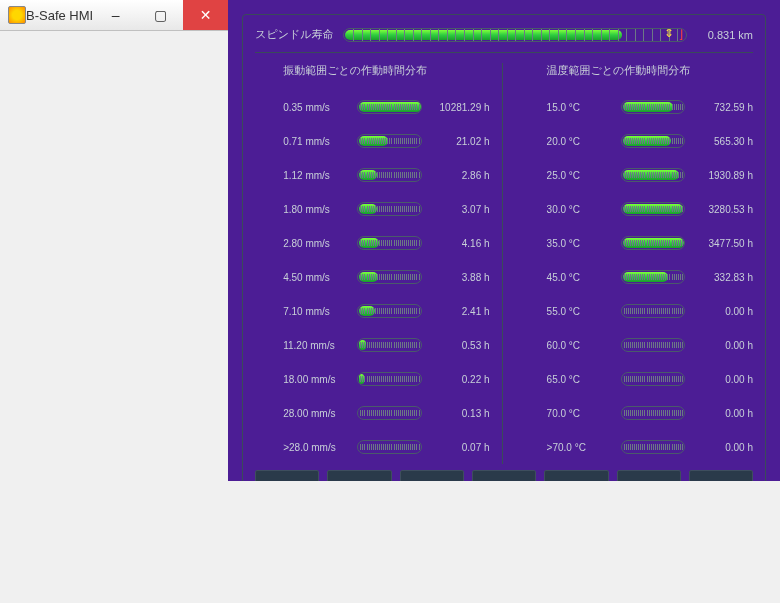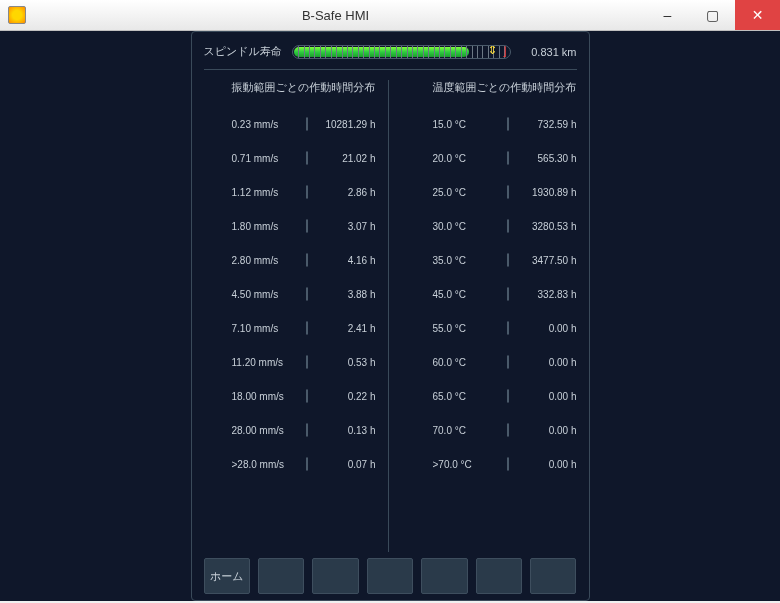--- a/index.html
+++ b/index.html
@@ -1,23 +1,23 @@
 <!DOCTYPE html>
 <html><head>
 <meta charset="utf-8">
 <style>
   body{margin:0;font-family:"MS Gothic","Meiryo",sans-serif;background:#f0f0f0;}
-  .window{width:780px;height:601px;display:flex;flex-direction:column;box-shadow:0 0 8px rgba(0,0,0,.3);}
+  .window{width:780px;height:481px;display:flex;flex-direction:row;box-shadow:0 0 8px rgba(0,0,0,.3);}
   .titlebar{height:30px;background:linear-gradient(to bottom,#fff,#e8e8e8);display:flex;align-items:center;position:relative;border-bottom:1px solid #c0c0c0;}
   .titlebar .icon{width:16px;height:16px;margin-left:8px;background:radial-gradient(circle,#ffd700 40%,#ff8c00 100%);border-radius:2px;border:1px solid #888;}
   .titlebar .title{flex:1;text-align:center;font-size:13px;color:#333;}
   .winbtns{display:flex;height:100%;}
   .winbtn{width:45px;display:flex;align-items:center;justify-content:center;font-size:14px;color:#333;cursor:pointer;}
   .winbtn.close{background:#e04343;color:#fff;}
-  .client{flex:1;background:#0f172a;display:flex;flex-direction:column;box-sizing:border-box;align-items:center;}
+  .client{flex:1;background:#4c1d95;padding:14px;display:flex;flex-direction:column;box-sizing:border-box;}
   .panel{flex:1;border:1px solid #3a4a5a;border-radius:4px;padding:10px 12px 6px;display:flex;flex-direction:column;box-sizing:border-box;}
   .spindle-row{display:flex;align-items:center;gap:10px;padding:2px 0 10px;}
   .sp-label{color:#c8d0d8;font-size:11px;white-space:nowrap;}
   .sp-bar{flex:1;height:12px;border:1px solid #4a5a6a;border-radius:7px;position:relative;overflow:hidden;}
   .sp-fill{position:absolute;left:1px;top:1px;bottom:1px;background:linear-gradient(to bottom,#7fff3c,#2ecc40,#1a9e2a);border-radius:6px;}
   .sp-ticks{position:absolute;inset:0;}
   .sp-tick{position:absolute;top:0;width:1px;height:100%;background:#6c7885;}
   .sp-marker{position:absolute;right:12px;top:-3px;color:#ffe040;font-size:12px;}
   .sp-end{position:absolute;right:3px;top:-3px;color:#ff4040;font-size:12px;}
   .sp-val{color:#c8d0d8;font-size:11px;white-space:nowrap;width:56px;text-align:right;}
@@ -103,21 +103,21 @@
           <span class="sp-end">]</span>
         </div>
         <span class="sp-val">0.831 km</span>
       </div>
 
       <div class="columns">
         <div class="col">
           <div class="col-title">振動範囲ごとの作動時間分布</div>
           <div id="left-rows">
               <div class="row">
-                <span class="lbl">0.23 mm/s</span>
+                <span class="lbl">0.35 mm/s</span>
                 <div class="bar">
                   <div class="fill" style="width: 100%;"></div>
                   <div class="ticks">
                     <div class="tick" style="left: 3.33333%;"></div>
                     <div class="tick" style="left: 6.66667%;"></div>
                     <div class="tick" style="left: 10%;"></div>
                     <div class="tick" style="left: 13.3333%;"></div>
                     <div class="tick" style="left: 16.6667%;"></div>
                     <div class="tick" style="left: 20%;"></div>
                     <div class="tick" style="left: 23.3333%;"></div>

